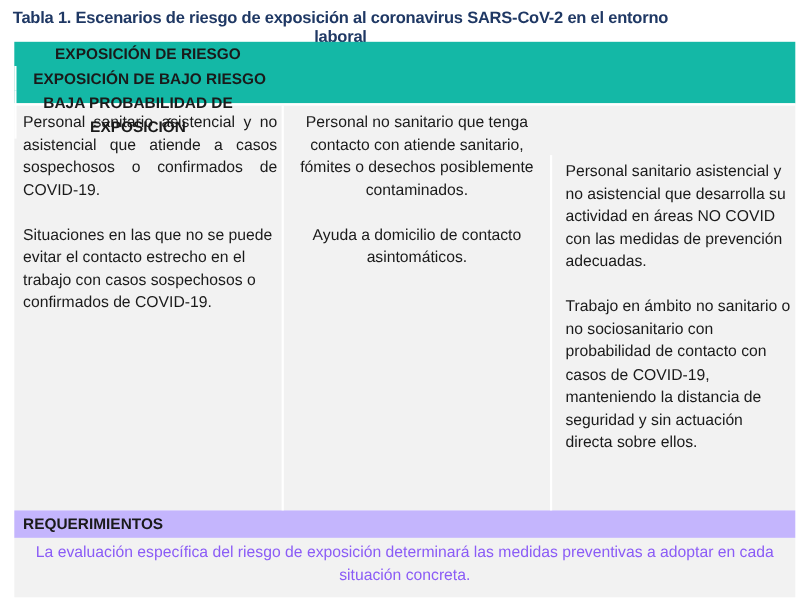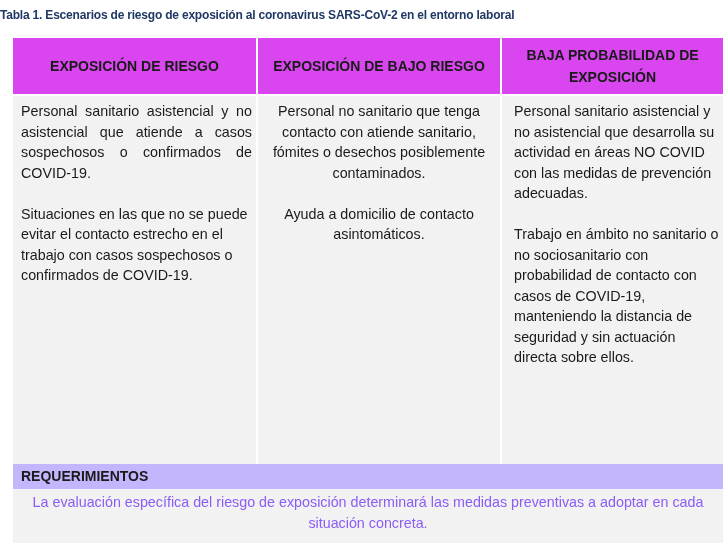--- a/index.html
+++ b/index.html
@@ -12,37 +12,38 @@
     body {
       font-family: "DejaVu Sans", "Liberation Sans", sans-serif;
       color: #1a1a1a;
       position: relative;
     }
     .title {
       position: absolute;
       left: 0;
       top: 8px;
       width: 619px;
-      text-align: left;
+      text-align: center;
       font-family: "Liberation Sans", sans-serif;
       font-weight: bold;
-      font-size: 12px;
+      font-size: 15px;
       color: #1f3864;
       letter-spacing: -0.2px;
     }
     .table {
       position: absolute;
       left: 13px;
       top: 38px;
       width: 710px;
     }
     .row { display: flex; }
     .head-row {
       height: 56px;
-      background: #d946ef;
+      background: #14b8a6;
+      flex-direction: column;
     }
     .head-cell {
       display: flex;
       align-items: center;
       justify-content: center;
       text-align: center;
       font-family: "Liberation Sans", sans-serif;
       font-weight: bold;
       font-size: 14px;
       line-height: 22px;
@@ -59,21 +60,21 @@
     }
     .body-cell {
       padding: 5px 8px 0 8px;
       font-family: "Liberation Sans", sans-serif;
       font-size: 14.3px;
       line-height: 20.5px;
       color: #1a1a1a;
     }
     .body-cell.c1 { padding-left: 8px; padding-right: 4px; }
     .body-cell.c2 { padding-left: 8px; }
-    .body-cell.c3 { padding-left: 12px; padding-right: 4px; }
+    .body-cell.c3 { padding-left: 12px; padding-right: 4px; margin-top: 45px; }
     .para { margin-bottom: 20.5px; }
     .justify { text-align: justify; text-align-last: left; }
     .req-head {
       height: 25px;
       background: #c4b5fd;
       font-family: "Liberation Sans", sans-serif;
       font-weight: bold;
       font-size: 14px;
       line-height: 25px;
       padding-left: 8px;

